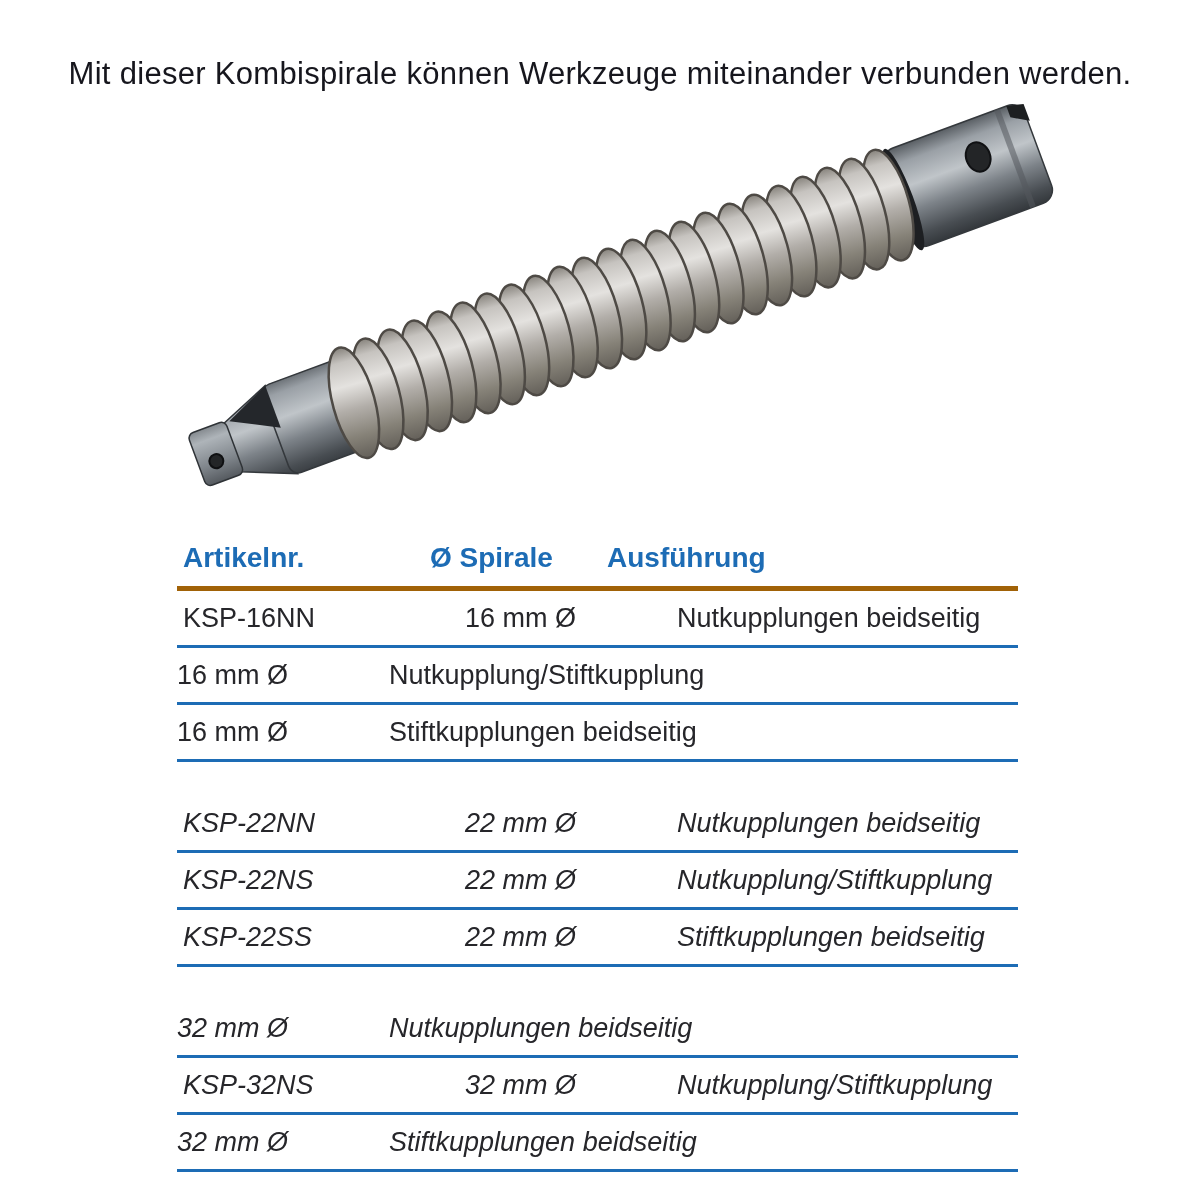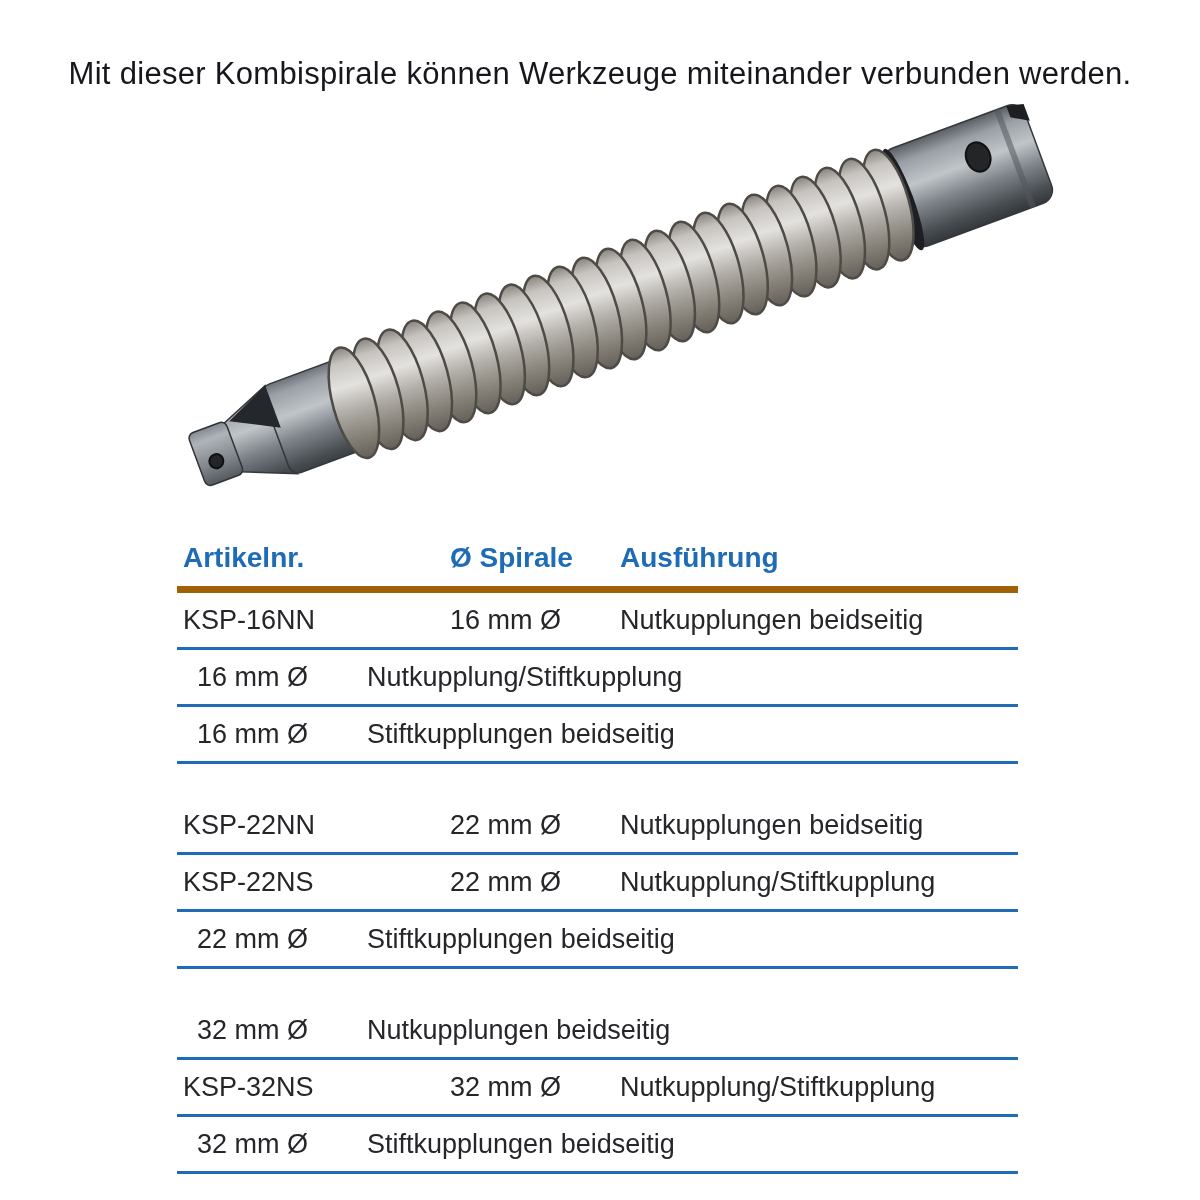--- a/index.html
+++ b/index.html
@@ -9,30 +9,30 @@
   }
   .page-title {
     position:absolute; left:0; top:56px; width:1200px; text-align:center;
     font-size:31px; font-weight:500; letter-spacing:0.3px; color:#16161d;
   }
   .figure-wrap { position:absolute; left:165px; top:100px; width:910px; height:395px; }
   .figure-wrap svg { overflow:visible; }
   .ktable { position:absolute; left:177px; top:530px; width:841px; color:#26262a; }
   .hrow {
     display:flex; align-items:center; height:56px;
-    border-bottom:7px solid #a16207; color:#1d6cb5; font-weight:bold; font-size:28px;
+    border-bottom:5px solid #a16207; color:#1d6cb5; font-weight:bold; font-size:28px;
   }
   .trow {
     display:flex; align-items:center; height:54px;
-    border-bottom:3px solid #1d6cb5; font-size:27px;
+    border-bottom:3px solid #1d6cb5; font-size:27px;gap:35px;
   }
-  .tgroup.gap { margin-top:34px; }
+  .tgroup.gap { margin-top:34px;font-style:italic; }
   .c1 { width:253px; padding-left:6px; box-sizing:border-box; }
-  .c2 { width:170px;margin-left:20px; }
-  .c3 { flex:1; }
+  .c2 { width:170px; }
+  .c3 { flex:1;margin-left:7px; }
 </style>
 </head>
 <body>
 
 <div class="page-title">Mit dieser Kombispirale können Werkzeuge miteinander verbunden werden.</div>
 
 <div class="figure-wrap">
   <svg width="910" height="395" viewBox="0 0 910 395" xmlns="http://www.w3.org/2000/svg">
     <defs>
       <linearGradient id="coilGrad" gradientUnits="userSpaceOnUse" x1="0" y1="-60" x2="0" y2="60">
@@ -130,20 +130,21 @@
       <div class="c1">KSP-22NN</div>
       <div class="c2">22 mm Ø</div>
       <div class="c3">Nutkupplungen beidseitig</div>
     </div>
     <div class="trow">
       <div class="c1">KSP-22NS</div>
       <div class="c2">22 mm Ø</div>
       <div class="c3">Nutkupplung/Stiftkupplung</div>
     </div>
     <div class="trow">
+      <div class="c1">KSP-22SS</div>
       <div class="c2">22 mm Ø</div>
       <div class="c3">Stiftkupplungen beidseitig</div>
     </div>
   </div>
 
   <div class="tgroup gap">
     <div class="trow">
       <div class="c2">32 mm Ø</div>
       <div class="c3">Nutkupplungen beidseitig</div>
     </div>

